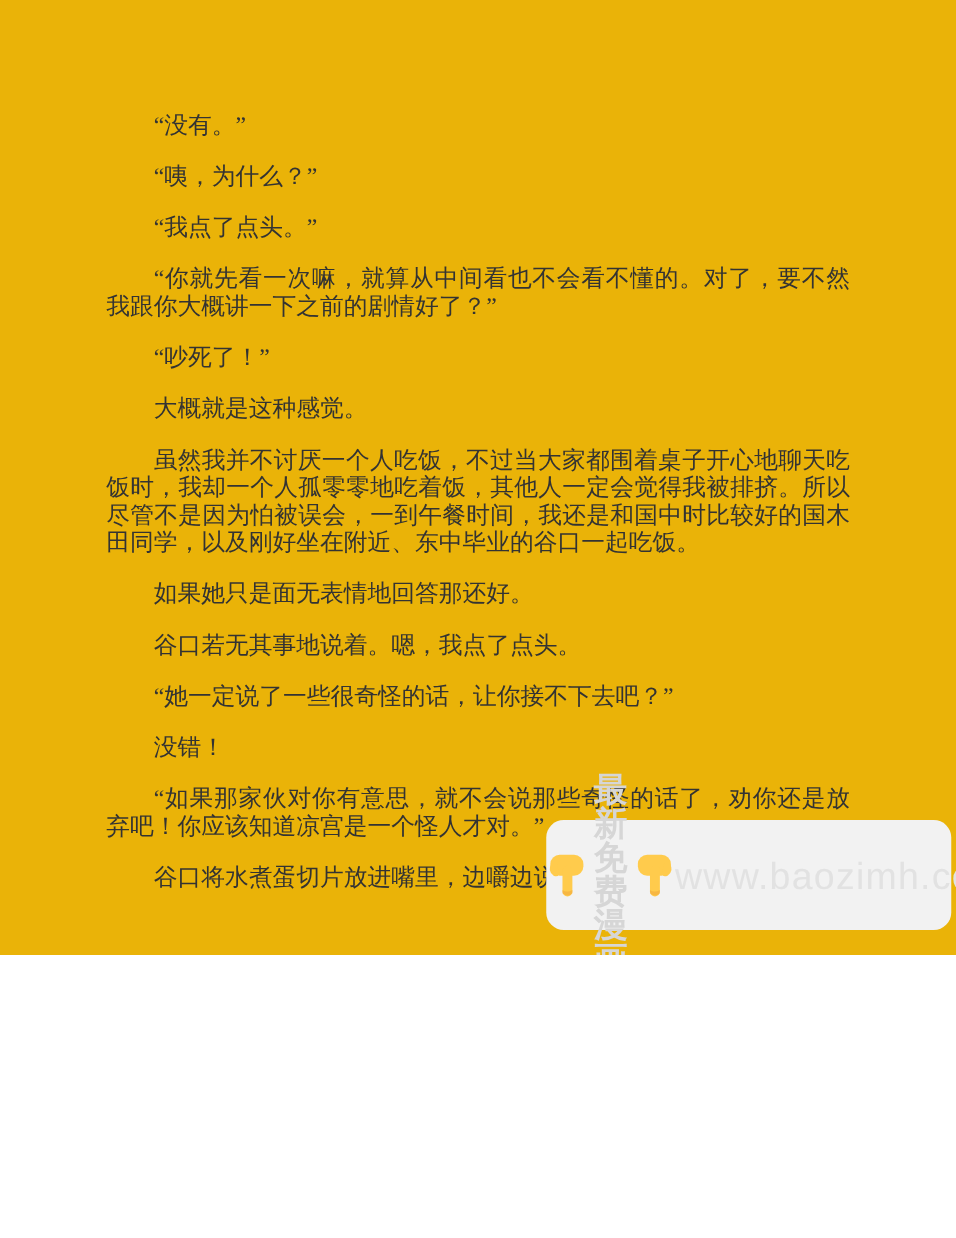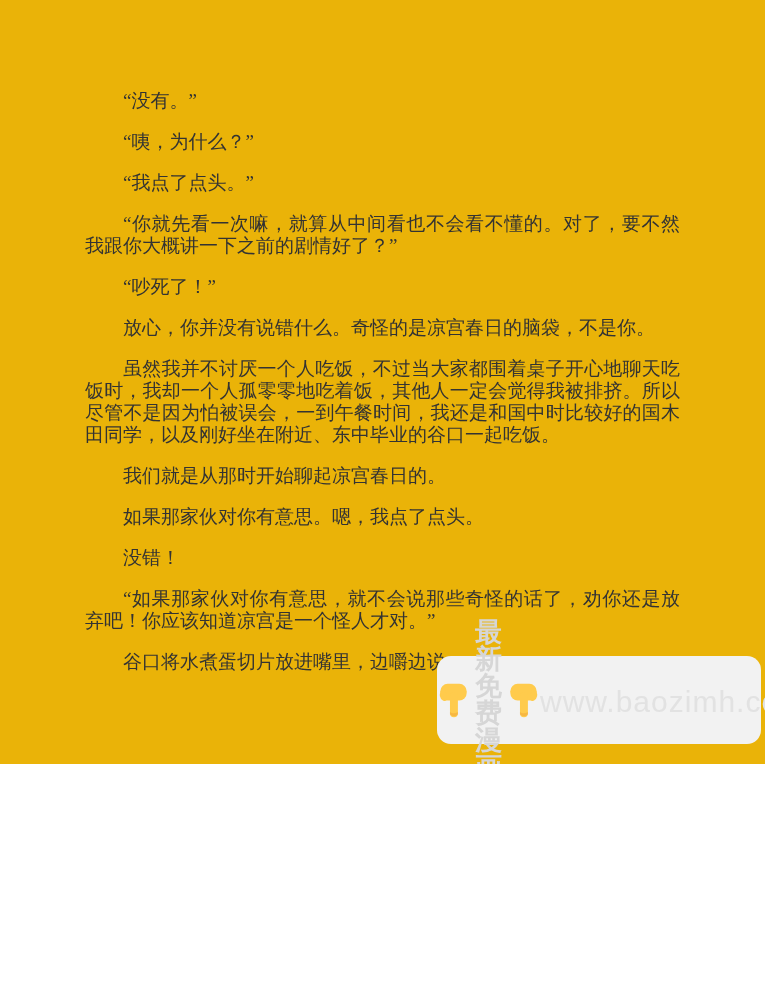--- a/index.html
+++ b/index.html
@@ -67,24 +67,25 @@
 <body>
 
 <div class="page">
 
   <div class="text-block">
     <p>“没有。”</p>
     <p>“咦，为什么？”</p>
     <p>“我点了点头。”</p>
     <p>“你就先看一次嘛，就算从中间看也不会看不懂的。对了，要不然我跟你大概讲一下之前的剧情好了？”</p>
     <p>“吵死了！”</p>
-    <p>放心，你并没有说错什么。奇怪的是凉宫春日的脑袋，不是你。</p>
+    <p>大概就是这种感觉。</p>
     <p>虽然我并不讨厌一个人吃饭，不过当大家都围着桌子开心地聊天吃饭时，我却一个人孤零零地吃着饭，其他人一定会觉得我被排挤。所以尽管不是因为怕被误会，一到午餐时间，我还是和国中时比较好的国木田同学，以及刚好坐在附近、东中毕业的谷口一起吃饭。</p>
-    <p>我们就是从那时开始聊起凉宫春日的。</p>
-    <p>如果那家伙对你有意思。嗯，我点了点头。</p>
+    <p>如果她只是面无表情地回答那还好。</p>
+    <p>谷口若无其事地说着。嗯，我点了点头。</p>
+    <p>“她一定说了一些很奇怪的话，让你接不下去吧？”</p>
     <p>没错！</p>
     <p>“如果那家伙对你有意思，就不会说那些奇怪的话了，劝你还是放弃吧！你应该知道凉宫是一个怪人才对。”</p>
     <p>谷口将水煮蛋切片放进嘴里，边嚼边说：</p>
   </div>
 
   <div class="watermark">
     <div class="wm-row1">
       <span>
         <svg class="hand-icon" width="33" height="37" viewBox="0 0 36 42">
           <rect x="3" y="2" width="30" height="19" rx="8.5" fill="#ffcb4c"></rect>

